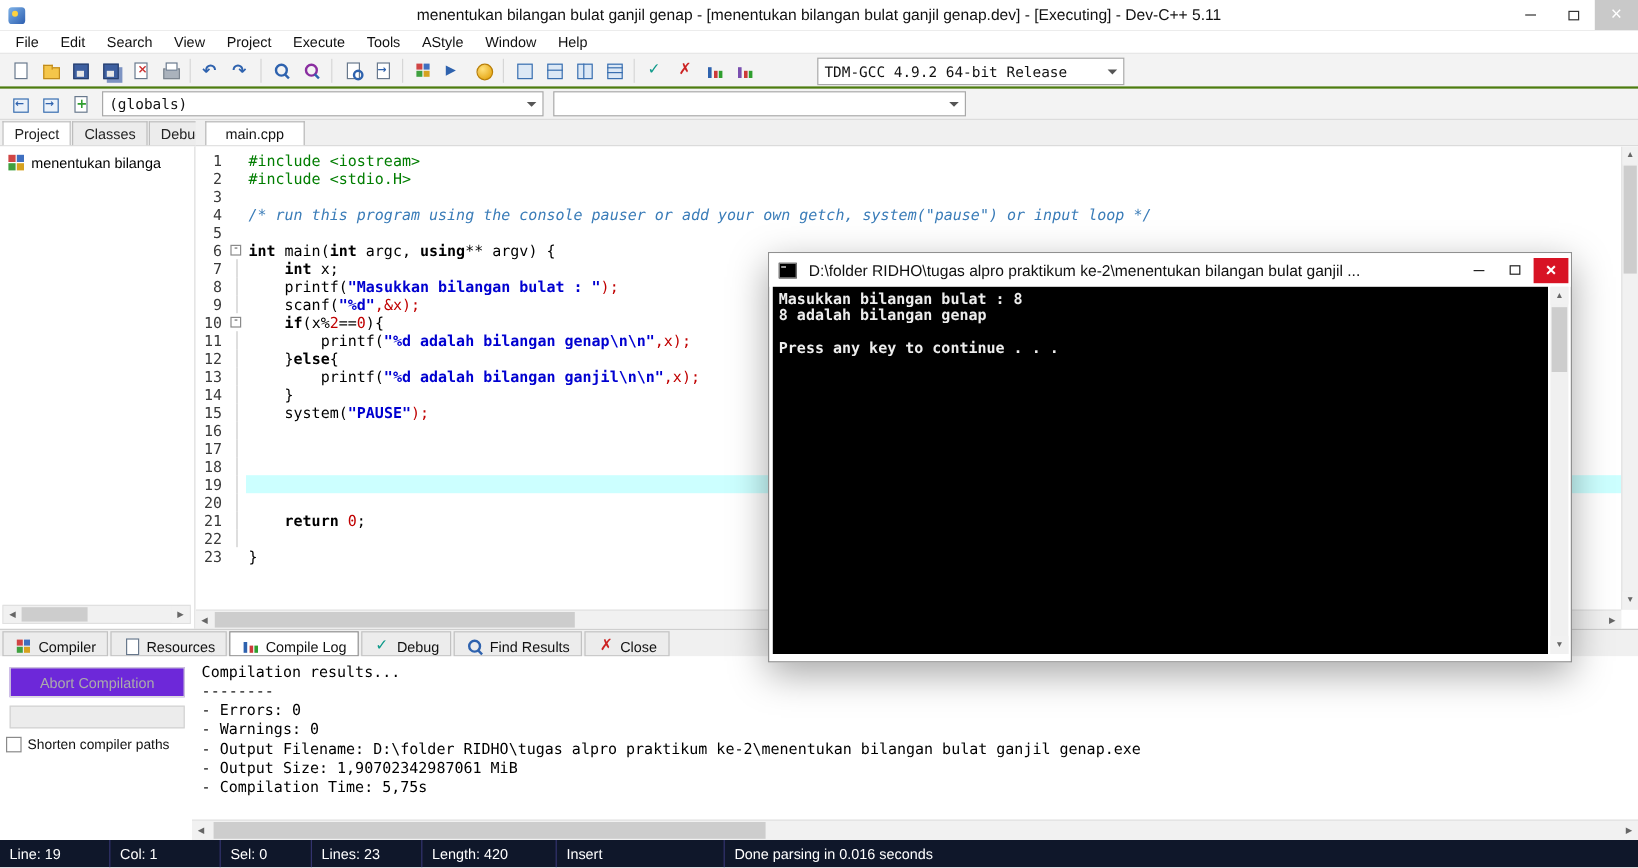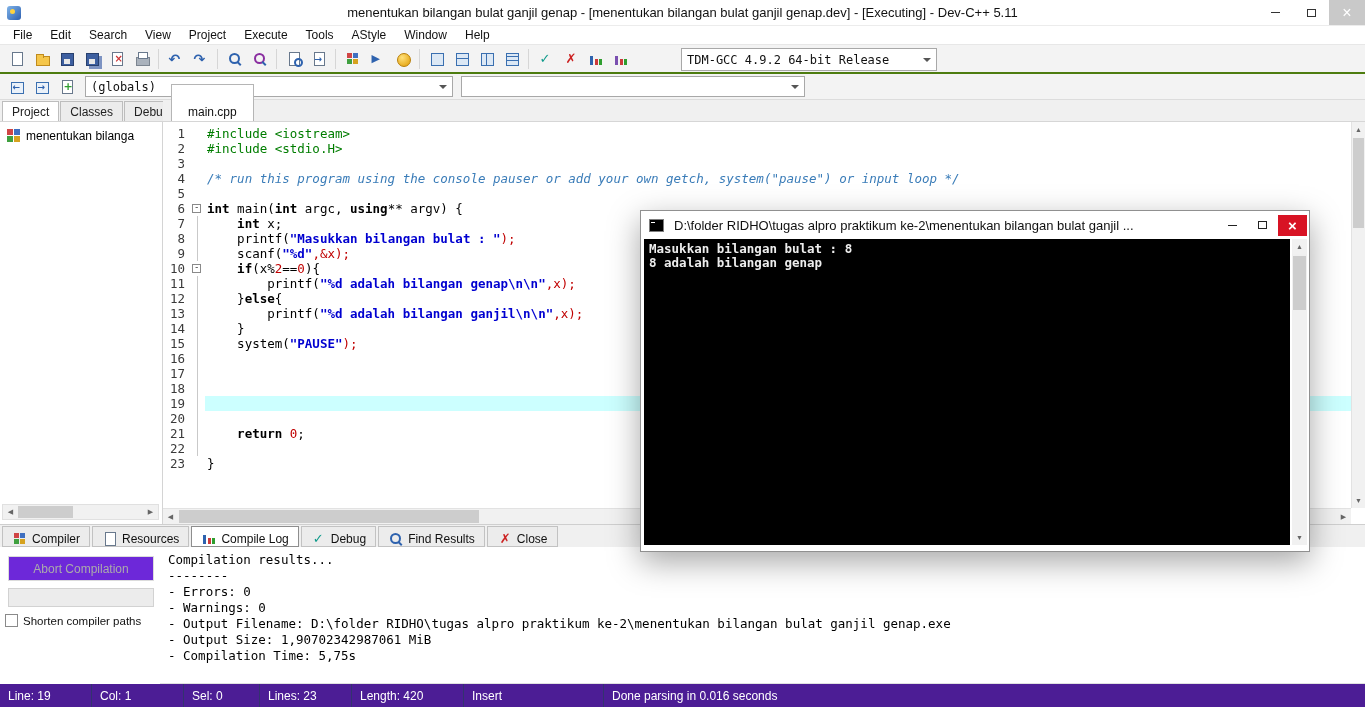--- a/index.html
+++ b/index.html
@@ -44,21 +44,21 @@
   #lp-hscroll{left:2px;right:3px;bottom:4px}
   .sarr{position:absolute;top:0;width:15px;height:100%;display:flex;align-items:center;justify-content:center;color:#666;font-size:7px;background:#f1f1f1}
   .sa-l{left:0}.sa-r{right:0}
   .sa-l::before{content:"◀"}.sa-r::before{content:"▶"}
   .sa-u{top:0;left:0;width:100%;height:15px}.sa-d{bottom:0;top:auto;left:0;width:100%;height:15px}
   .sa-u::before{content:"▲"}.sa-d::before{content:"▼"}
   .sthumb{position:absolute;background:#cdcdcd}
 
   
   #edittabsbar{position:absolute;left:163px;top:100px;right:0;height:22px;background:#f0f0f0;display:flex;align-items:flex-end;padding-left:8px;border-bottom:1px solid #d6d6d6}
-  .etab{padding:20px 16px 2px;font-size:12px;border:1px solid #b5b5b5;border-bottom:none;background:#fff;color:#111}
+  .etab{padding:3px 16px 2px;font-size:12px;border:1px solid #b5b5b5;border-bottom:none;background:#fff;color:#111}
   #editor{position:absolute;left:163px;top:122px;right:0;height:402px;background:#fff;overflow:hidden}
   #edlines{position:absolute;left:0;top:4px;right:14px}
   .eline{display:flex;height:15px;font:12.5px/15px "DejaVu Sans Mono",monospace;white-space:pre}
   .lnum{width:28px;padding-right:6px;text-align:right;color:#3a3a3a;flex:none}
   .lfold{width:14px;position:relative;flex:none}
   .lfold.vline::before{content:"";position:absolute;left:6px;top:0;bottom:0;width:1px;background:#c9c9c9}
   .foldbox{position:absolute;left:1px;top:3px;width:9px;height:9px;border:1px solid #8a8a8a;background:#fff}
   .foldbox::before{content:"-";position:absolute;left:1px;top:-3px;font:9px/11px "DejaVu Sans Mono",monospace;color:#333}
   .lcode{flex:1;padding-left:2px}
   .eline.cur .lcode{background:#ccffff}
@@ -99,21 +99,21 @@
   #logpanel{position:absolute;left:0;top:547px;width:100%;height:136px;background:#fff}
   #abortbtn{position:absolute;left:8px;top:9px;width:146px;height:25px;background:#6d28d9;border:1px solid #dcdcdc;color:#ababab;font-size:12px;font-family:"Liberation Sans",sans-serif}
   #progressbox{position:absolute;left:8px;top:41px;width:146px;height:19px;background:#ececec;border:1px solid #d2d2d2}
   #shorten{position:absolute;left:5px;top:67px;display:flex;align-items:center;gap:5px;font-size:11.5px;color:#111}
   .cb{width:13px;height:13px;border:1px solid #8a8a8a;background:#fff;flex:none}
   #loglines{position:absolute;left:168px;top:5px;right:8px;font:12.5px/16px "DejaVu Sans Mono",monospace;color:#000;white-space:pre;overflow:hidden}
   #loghscroll{position:absolute;left:160px;top:683px;right:0;height:17px;background:#f1f1f1;border-top:1px solid #e0e0e0}
   #loghscroll .sthumb{top:1px;bottom:1px;left:18px;width:460px}
 
   
-  #statusbar{position:absolute;left:0;top:684px;right:0;height:23px;background:#4c1d95;color:#fff;display:flex;align-items:center;font-size:12px}
+  #statusbar{position:absolute;left:0;top:700px;right:0;height:23px;background:#0f172a;color:#fff;display:flex;align-items:center;font-size:12px}
   .sseg{padding:0 8px;height:100%;display:flex;align-items:center;border-right:1px solid #33336e;white-space:nowrap}
   .s0{width:92px}.s1{width:92px}.s2{width:76px}.s3{width:92px}.s4{width:112px}.s5{width:140px}.s6{border-right:none;flex:1}
 
   
   .g{width:16px;height:16px;position:relative;display:inline-block;flex:none}
   .ic-new-file::before,.ic-close-file::before,.ic-resources::before,.ic-find-next::before,.ic-goto-line::before,.ic-insert-snippet::before{content:"";position:absolute;left:3px;top:1px;width:9px;height:12px;background:#fff;border:1px solid #68788c}
   .ic-print::before{content:"";position:absolute;left:2px;top:6px;width:12px;height:7px;background:#aab2bc;border:1px solid #7c8590}
   .ic-print::after{content:"";position:absolute;left:4px;top:1px;width:8px;height:5px;background:#fff;border:1px solid #68788c}
   .ic-open::before{content:"";position:absolute;left:2px;top:5px;width:12px;height:8px;background:#f5c64a;border:1px solid #c08b1d}
   .ic-open::after{content:"";position:absolute;left:2px;top:3px;width:6px;height:3px;background:#f5c64a;border:1px solid #c08b1d;border-bottom:none}
@@ -360,20 +360,21 @@
         </div>
       <div class="cwbtn">
           <span class="maxgl"></span>
         </div>
       <div class="cwbtn cclose"></div>
     </div>
     <div id="cbody">
         <div class="cline">Masukkan bilangan bulat : 8</div>
         <div class="cline">8 adalah bilangan genap</div>
         <div class="cline"> </div>
+        <div class="cline">Press any key to continue . . .</div>
       </div>
     <div id="cscroll">
       <span class="sarr sa-u"></span>
       <span class="sthumb"></span>
       <span class="sarr sa-d"></span>
     </div>
   </div>
 
   <div id="bottombar">
       <div class="btab">

